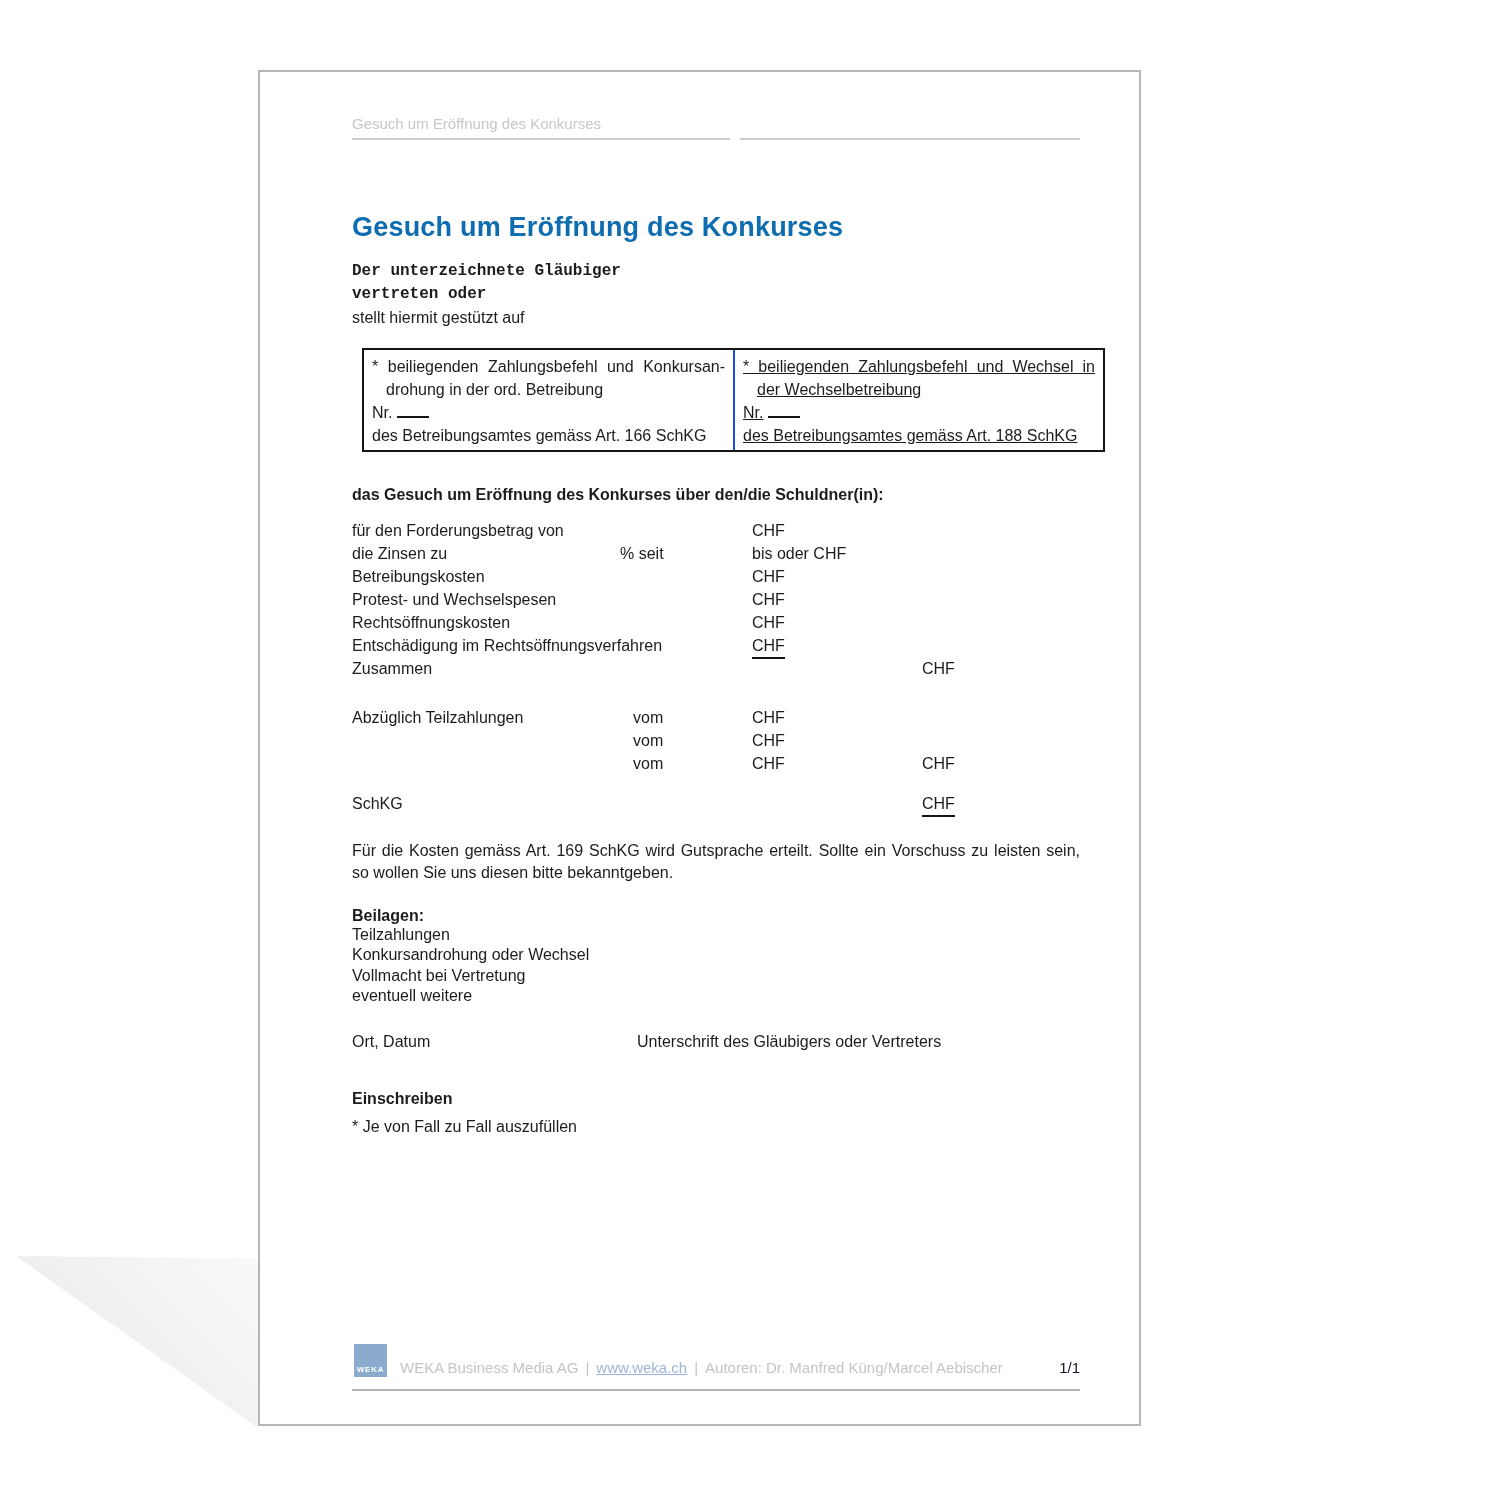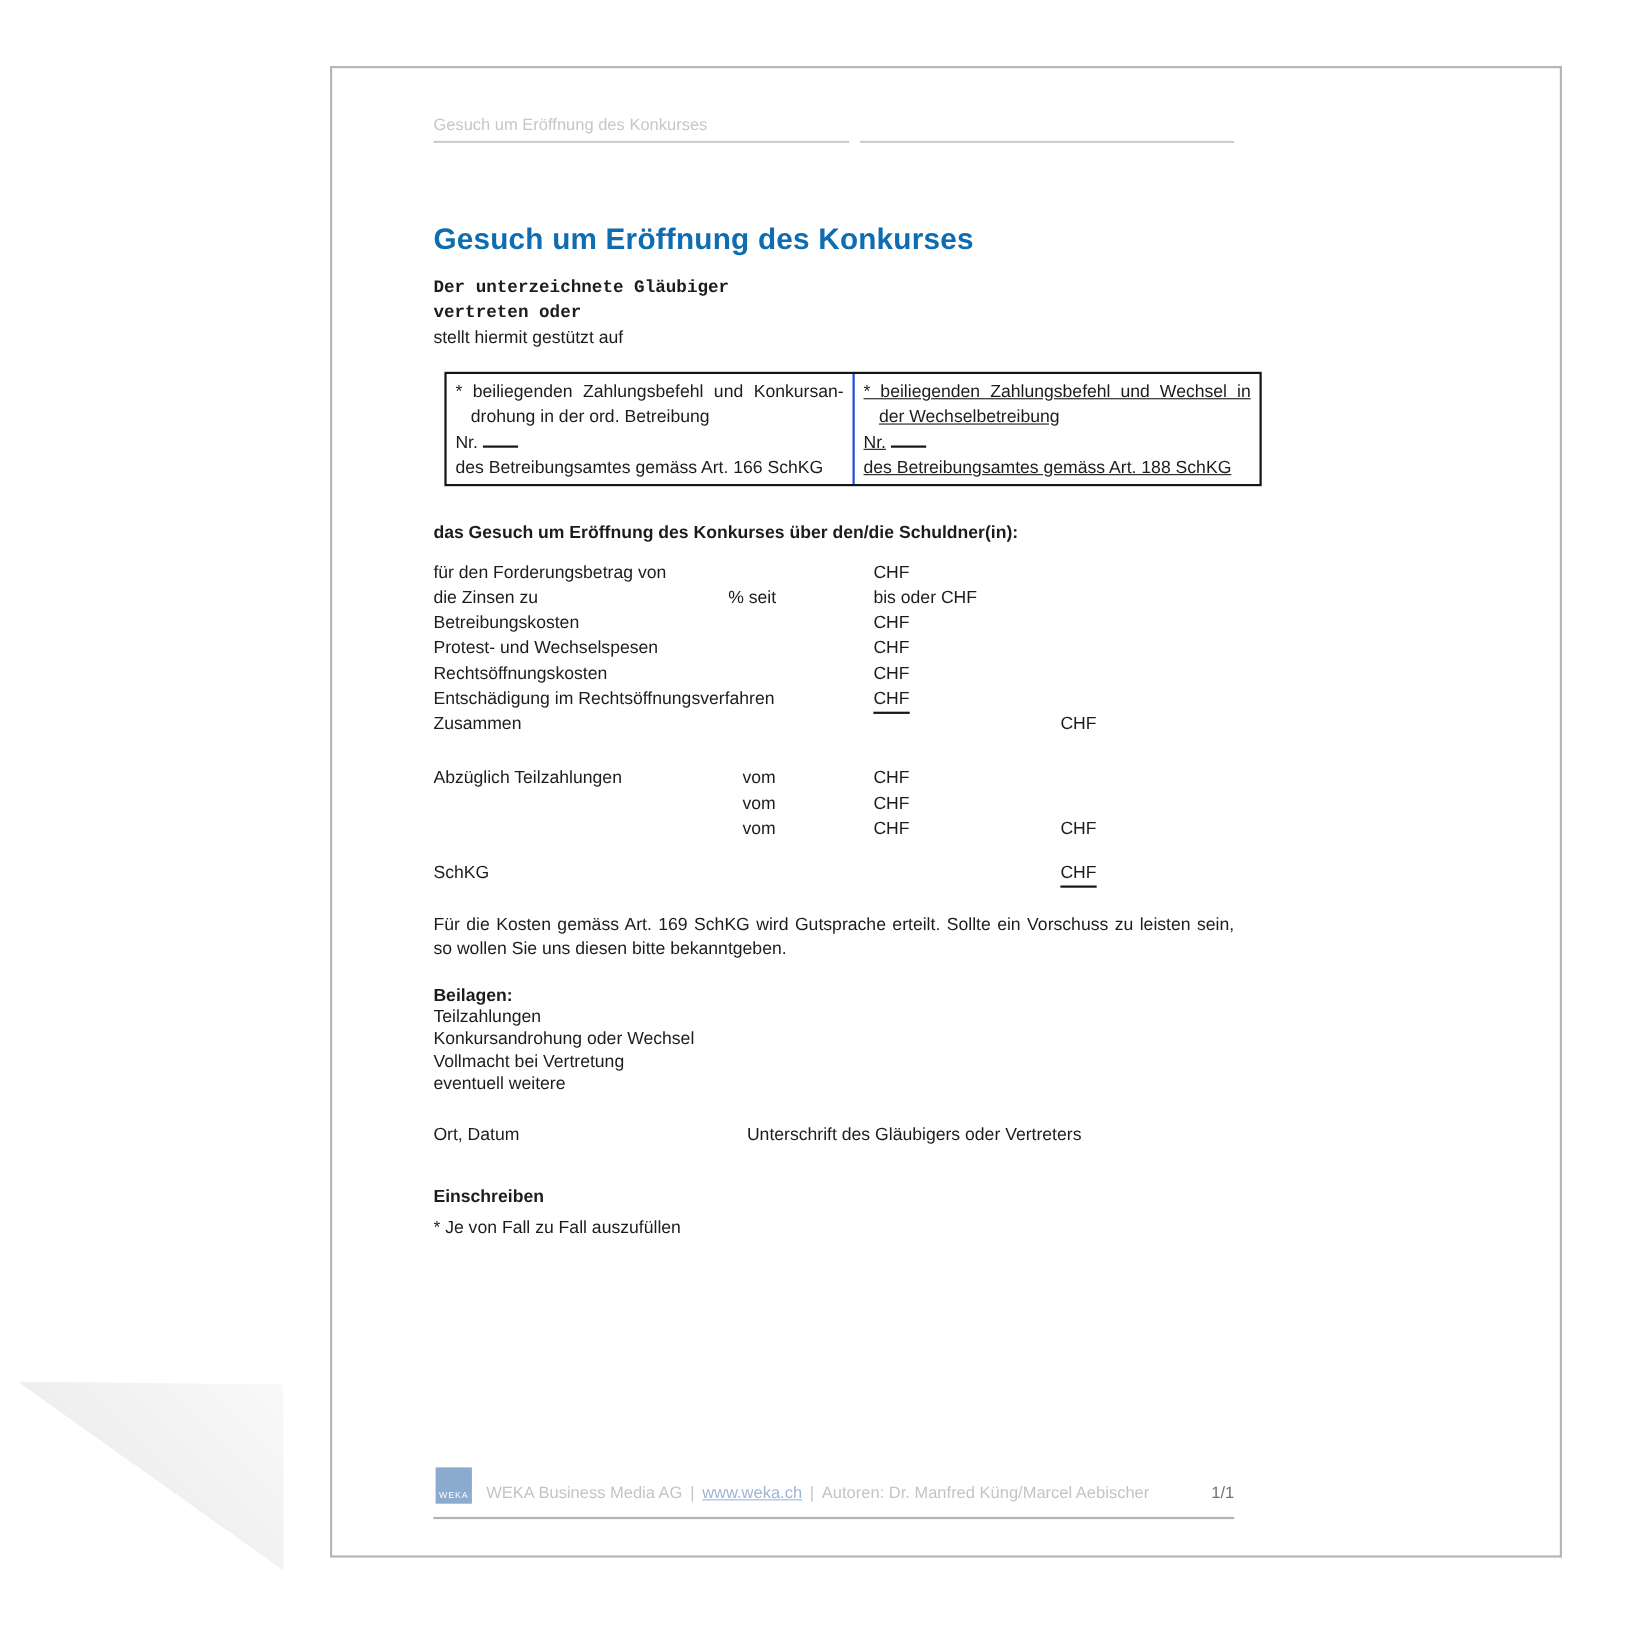--- a/index.html
+++ b/index.html
@@ -6,22 +6,22 @@
   .canvas{position:relative;width:1500px;height:1500px;background:#ffffff;overflow:hidden;
           font-family:"Liberation Sans","DejaVu Sans",sans-serif;color:#1c1c1c;}
   .abs{position:absolute;}
 
   
   .corner-shadow{position:absolute;left:16px;top:1256px;width:242px;height:172px;
     background:linear-gradient(225deg,#f9f9f9 0%,#efefef 55%,#dedede 100%);
     clip-path:polygon(0 0,100% 1.5%,100% 100%);}
 
   
-  .page{position:absolute;left:258px;top:60px;width:1120px;height:1356px;background:#ffffff;
-        border:2px solid #b6b6b6;box-sizing:border-box;margin-left:42px;}
+  .page{position:absolute;left:258px;top:70px;width:883px;height:1356px;background:#ffffff;
+        border:2px solid #b6b6b6;box-sizing:border-box;}
 
   .doc-header{left:92px;top:43px;width:728px;font-size:15px;line-height:18px;color:#c7c7c7;}
   .hdr-rule{left:92px;top:66px;width:728px;display:flex;}
   .hdr-rule .seg1{width:378px;border-top:2px solid #cccccc;}
   .hdr-rule .gap{width:10px;}
   .hdr-rule .seg2{flex:1;border-top:2px solid #cccccc;}
 
   .doc-title{left:92px;top:138px;font-size:27px;line-height:34px;font-weight:bold;color:#0d6db0;letter-spacing:.2px;}
 
   .body-text{font-size:16px;line-height:23px;}
@@ -56,25 +56,25 @@
 
   .sig-row{left:92px;top:958px;width:728px;height:23px;font-size:16px;line-height:23px;}
   .sig-row span{position:absolute;white-space:nowrap;}
   .sig-right{left:285px;}
 
   .einschreiben{left:92px;top:1015px;font-size:16px;font-weight:bold;line-height:23px;}
   .footnote{left:92px;top:1043px;font-size:16px;line-height:23px;}
 
   .footer-logo{left:94px;top:1272px;width:33px;height:33px;background:#8aabce;}
   .footer-logo span{position:absolute;bottom:3px;left:0;right:0;text-align:center;
-    color:#ffffff;font-size:8px;font-weight:normal;letter-spacing:.8px;}
+    color:#ffffff;font-size:8px;font-weight:bold;letter-spacing:.8px;}
   .footer-line{left:140px;top:1287px;width:680px;font-size:15px;line-height:18px;color:#c4c4c4;white-space:nowrap;}
   .footer-line .sep{margin:0 7px;}
   .footer-link{color:#9db6d6;text-decoration:underline;cursor:pointer;}
-  .page-num{position:absolute;right:0;top:0;color:#737373;}
+  .page-num{position:absolute;right:0;top:0;color:#0f172a;}
   .footer-rule{left:92px;top:1317px;width:728px;border-top:2px solid #b3b3b3;}
 </style>
 </head>
 <body>
 
 <div class="canvas">
 
   <div class="corner-shadow"></div>
 
   <div class="page">

